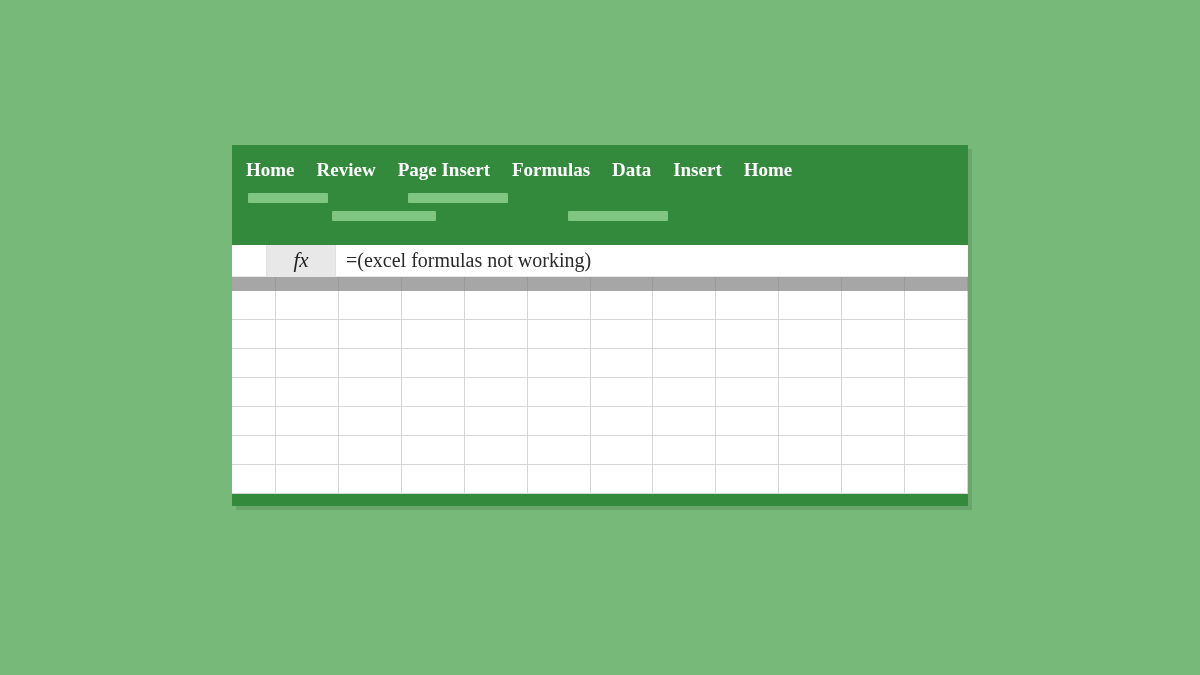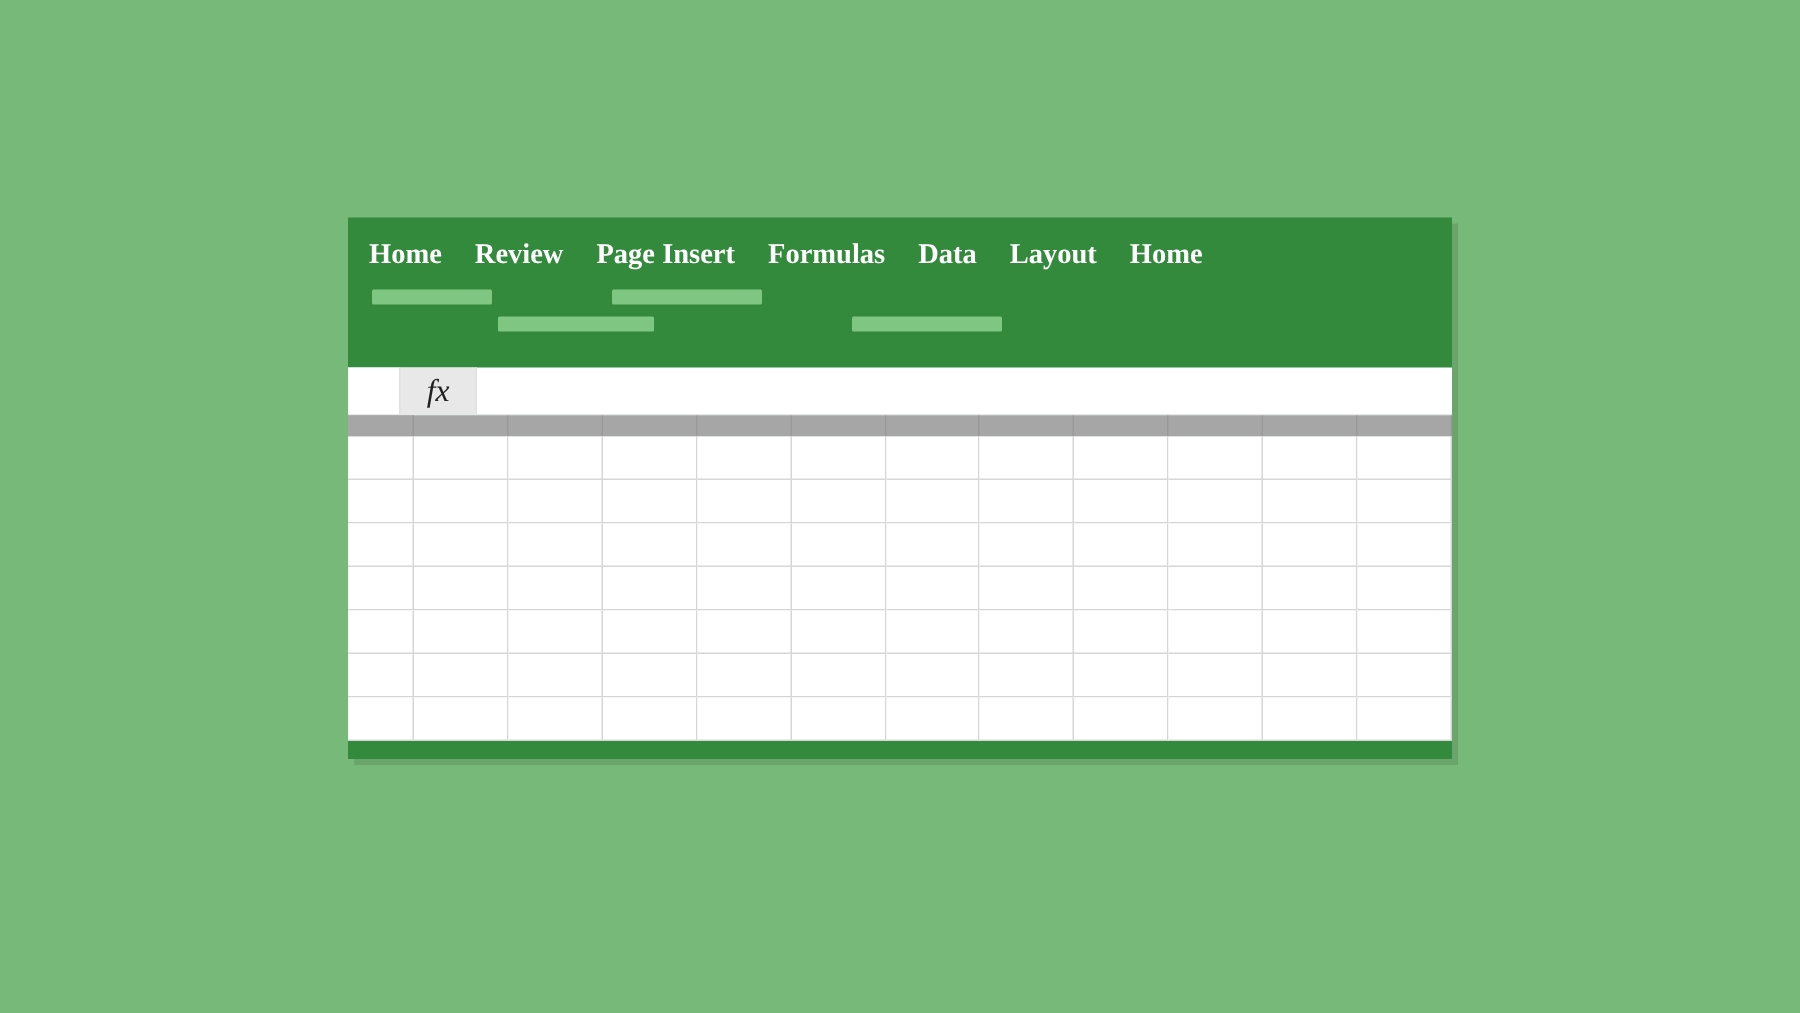--- a/index.html
+++ b/index.html
@@ -52,21 +52,21 @@
       background: #ffffff;
       height: 32px;
       align-items: stretch;
       border-bottom: 1px solid #e7e7e7;
     }
     .namebox {
       width: 34px;
       background: #ffffff;
     }
     .fx-label {
-      width: 52px;
+      width: 70px;
       background: #e8e8e8;
       display: flex;
       align-items: center;
       justify-content: center;
       font-size: 21px;
       font-style: italic;
       font-family: Georgia, serif;
       color: #222;
       border-left: 1px solid #e0e0e0;
       border-right: 1px solid #e0e0e0;
@@ -123,38 +123,39 @@
 <body>
 
 <div class="window">
   <div class="ribbon">
     <div class="tabs">
       <div class="tab">Home</div>
       <div class="tab">Review</div>
       <div class="tab">Page Insert</div>
       <div class="tab">Formulas</div>
       <div class="tab">Data</div>
-      <div class="tab">Layout</div>
+      <div class="tab">Insert</div>
       <div class="tab">Home</div>
     </div>
     <div class="toolbar-placeholders">
       <div class="ph-row">
         <div class="ph" style="width:80px"></div>
         <div class="ph" style="width:100px;margin-left:64px"></div>
       </div>
       <div class="ph-row">
         <div class="ph" style="width:104px;margin-left:84px"></div>
         <div class="ph" style="width:100px;margin-left:116px"></div>
       </div>
     </div>
   </div>
 
   <div class="formula-bar">
     <div class="namebox"></div>
     <div class="fx-label">fx</div>
+    <input class="formula-input" type="text" value="=(excel formulas not working)" style="">
   </div>
 
   <div class="col-headers">
     <div class="rh-space"></div>
     <div class="ch"></div>
     <div class="ch"></div>
     <div class="ch"></div>
     <div class="ch"></div>
     <div class="ch"></div>
     <div class="ch"></div>

